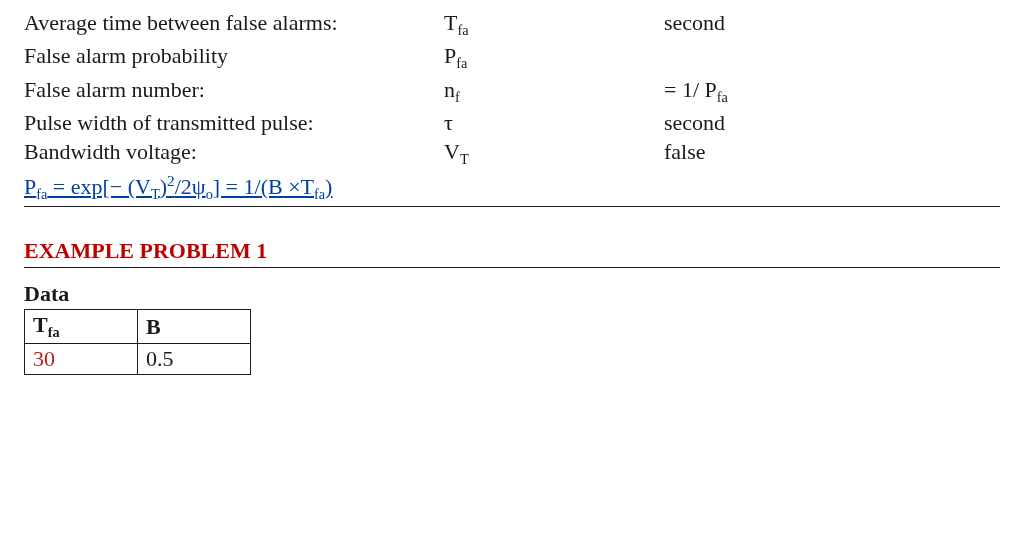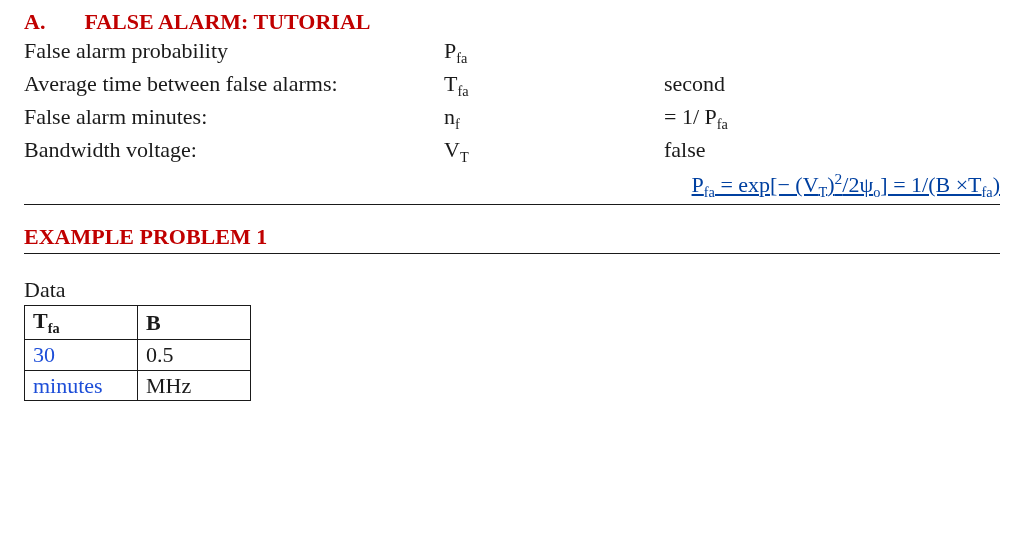--- a/index.html
+++ b/index.html
@@ -33,67 +33,67 @@
   .col-sym  { width: 220px; }
   .col-unit { width: auto; }
   .symbol { font-family: "Times New Roman", serif; }
   .sub { font-size: 0.65em; vertical-align: sub; }
   .sup { font-size: 0.7em; vertical-align: super; }
   .hr {
     border: none;
     border-top: 1.2px solid #1a1a1a;
     margin: 2px 0 2px 0;
   }
-  .formula { color: #1a1a1a; text-align: right; }
+  .formula { color: #1a1a1a; }
   .example-heading {
     color: #c00000;
     font-weight: bold;
-    margin-top: 18px;
+    margin-top: 30px;
   }
-  .data-heading { font-weight: normal; margin-top: 22px; }
+  .data-heading { font-weight: bold; margin-top: 12px; }
   .data-table {
     border-collapse: collapse;
     margin-top: 2px;
   }
   .data-table td {
     border: 1.2px solid #1a1a1a;
     padding: 1px 8px;
     min-width: 96px;
     font-size: 22px;
   }
-  .red { color: #1d4ed8; }
+  .red { color: #b91c1c; }
   .link-blue { color: #0040a0; text-decoration: underline; }
 </style>
 </head>
 <body>
 
 <div class="page">
 
-  <div>
-    <span class="section-title">A.</span>
-    <span style="display:inline-block;width:28px"></span>
-    <span class="section-title">FALSE ALARM: TUTORIAL</span>
-  </div>
 
   <table class="definitions">
     <tbody id="defs-body">
+        <tr>
+          <td class="col-desc">Average time between false alarms:</td>
+          <td class="col-sym symbol">T<span class="sub">fa</span></td>
+          <td class="col-unit symbol">second</td>
+        </tr>
         <tr>
           <td class="col-desc">False alarm probability</td>
           <td class="col-sym symbol">P<span class="sub">fa</span></td>
           <td class="col-unit symbol"></td>
         </tr>
         <tr>
-          <td class="col-desc">Average time between false alarms:</td>
-          <td class="col-sym symbol">T<span class="sub">fa</span></td>
-          <td class="col-unit symbol">second</td>
+          <td class="col-desc">False alarm number:</td>
+          <td class="col-sym symbol">n<span class="sub">f</span></td>
+          <td class="col-unit symbol">= 1/ P<span class="sub">fa</span></td>
         </tr>
         <tr>
-          <td class="col-desc">False alarm minutes:</td>
-          <td class="col-sym symbol">n<span class="sub">f</span></td>
-          <td class="col-unit symbol">= 1/ P<span class="sub">fa</span></td>
+          <td class="col-desc">Pulse width of transmitted pulse:</td>
+          <td class="col-sym symbol">τ</td>
+          <td class="col-unit symbol">second</td>
         </tr>
         <tr>
           <td class="col-desc">Bandwidth voltage:</td>
           <td class="col-sym symbol">V<span class="sub">T</span></td>
           <td class="col-unit symbol">false</td>
         </tr>
       </tbody>
   </table>
 
   <div class="formula">
@@ -110,20 +110,16 @@
   <table class="data-table">
     <tbody>
         <tr id="data-headers">
           <td><b>T<span class="sub">fa</span></b></td>
           <td><b>B</b></td>
         </tr>
     <tr id="data-values">
           <td class="red">30</td>
           <td>0.5</td>
         </tr>
-    <tr id="data-units">
-          <td class="red">minutes</td>
-          <td>MHz</td>
-        </tr>
   </tbody>
     </table>
 
 </div>
 
 </body></html>

